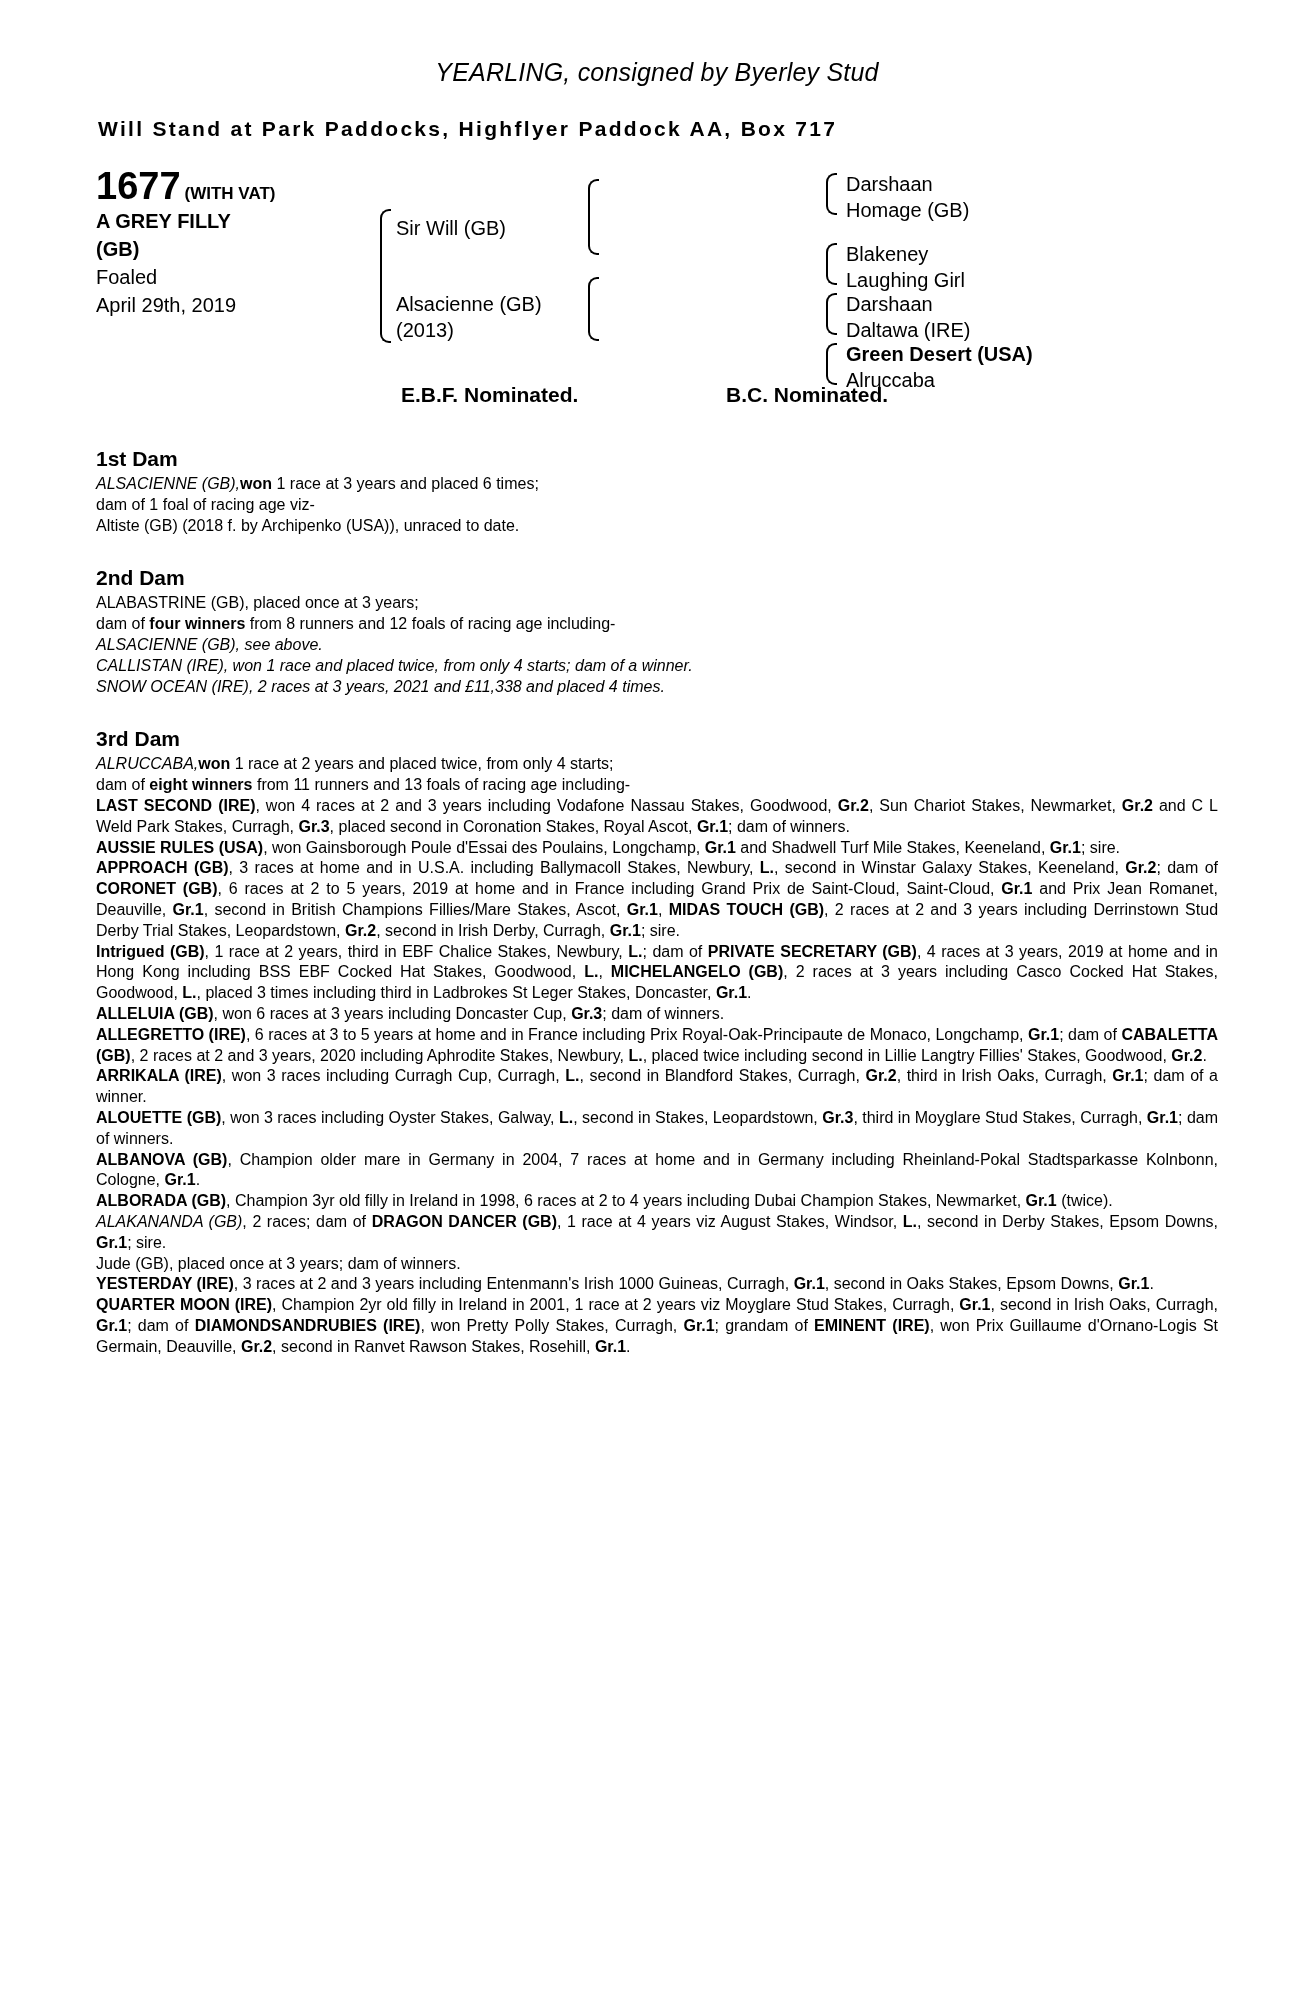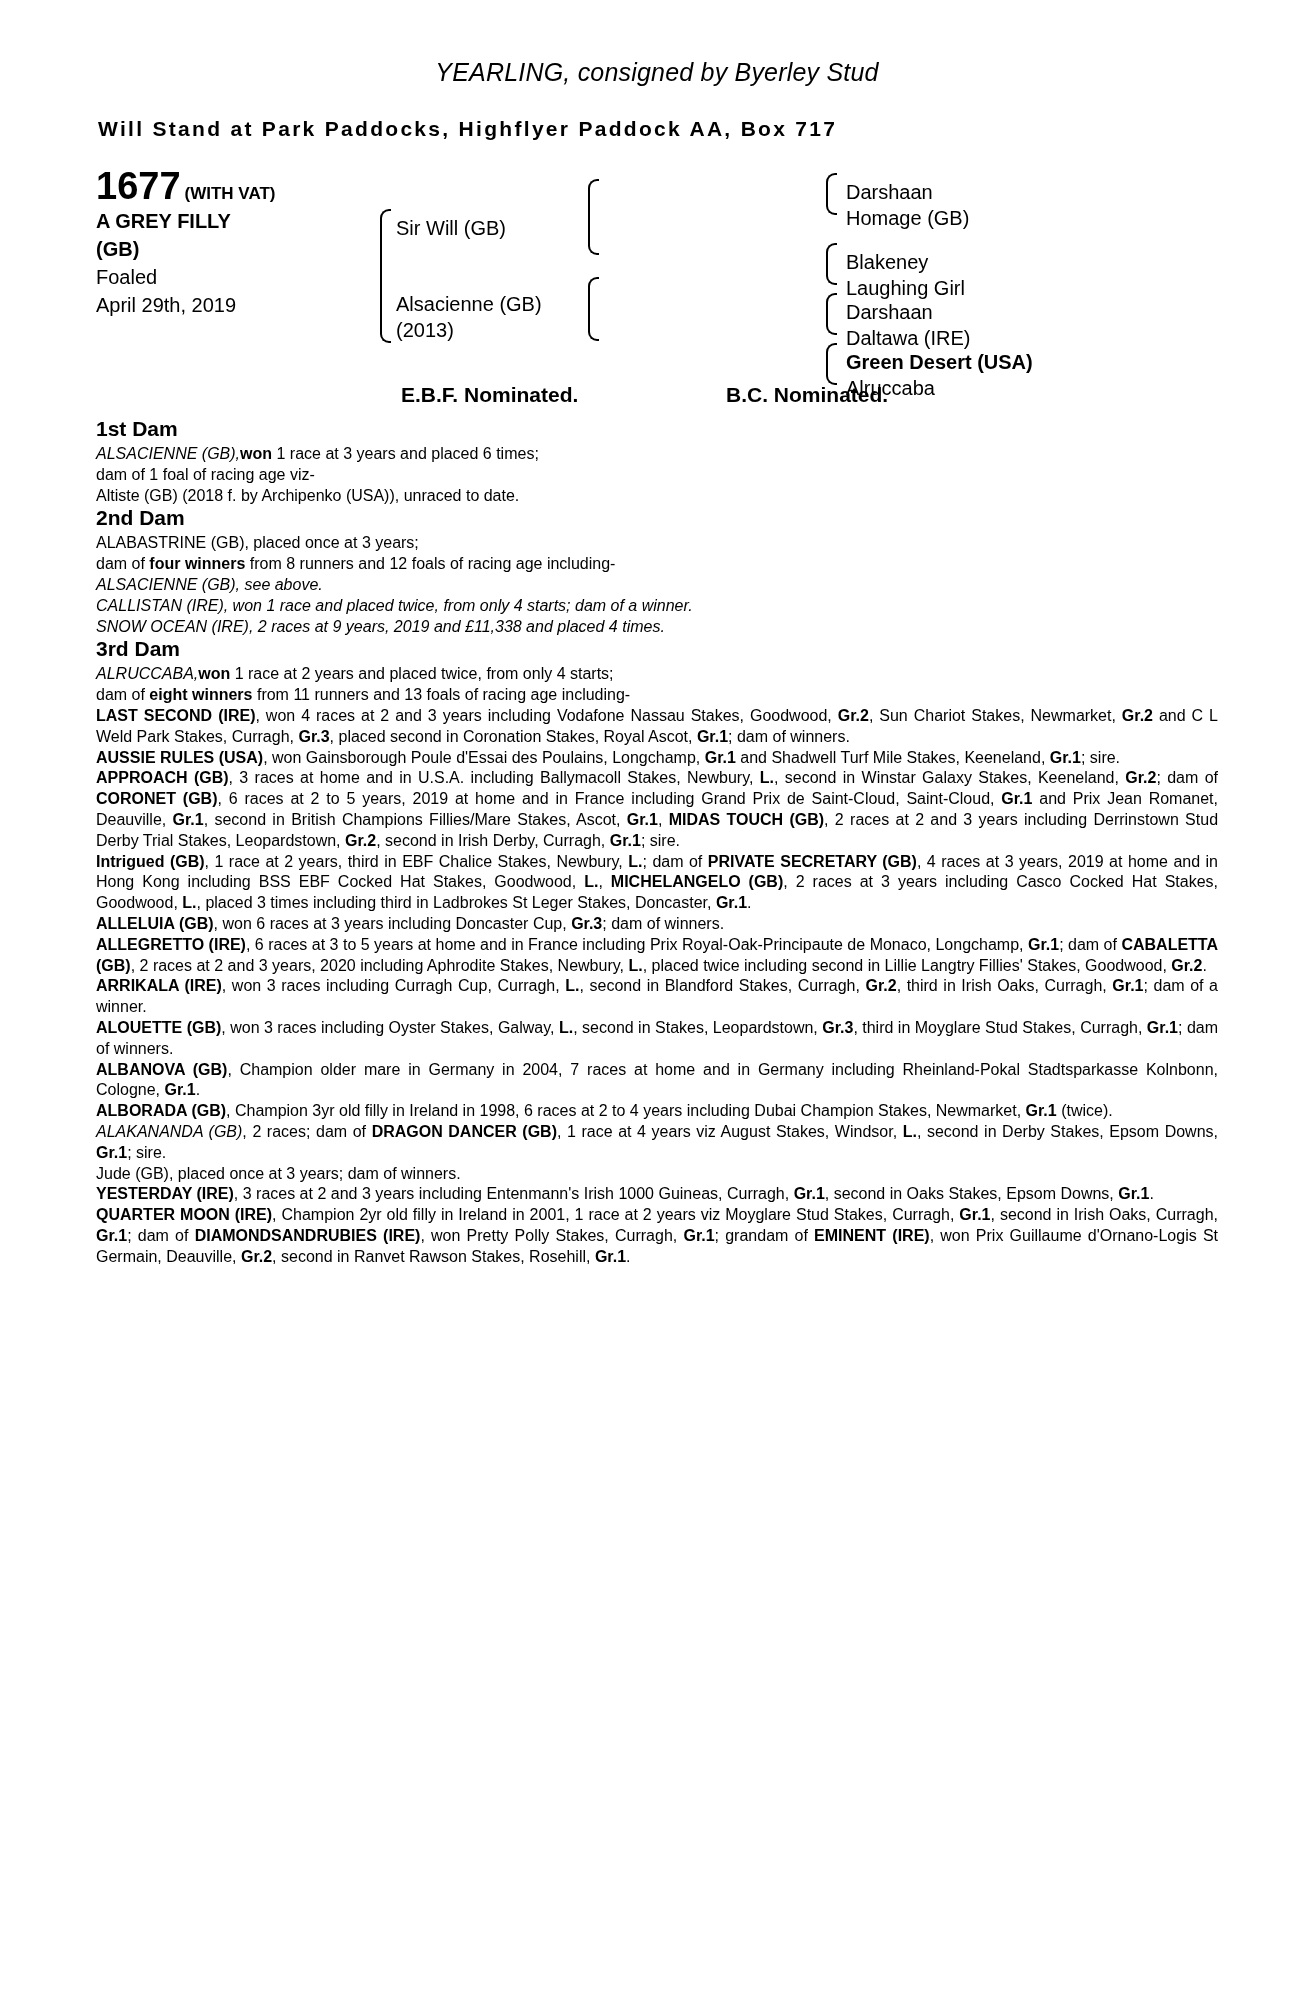--- a/index.html
+++ b/index.html
@@ -69,21 +69,21 @@
     margin-top: 3px;
   }
 
   .ped-col {
     position: absolute;
     font-size: 20px;
     line-height: 1.3;
   }
   .col-sire { left: 300px; top: 0; width: 230px; height: 210px; }
   .col-gp   { left: 540px; top: 0; width: 230px; height: 210px; }
-  .col-gg   { left: 790px; top: 8px; width: 280px; height: 210px; }
+  .col-gg   { left: 790px; top: 0; width: 280px; height: 210px; }
 
   .entry {
     position: absolute;
     white-space: nowrap;
   }
 
   
   .brace {
     position: absolute;
     border-left: 2px solid #000;
@@ -97,20 +97,21 @@
     position: relative;
     height: 34px;
     font-weight: bold;
     font-size: 21px;
   }
   .ebf { position: absolute; left: 305px; }
   .bcn { position: absolute; left: 630px; }
 
   
   .section {
+    margin-top: 30px;
   }
   .dam-head {
     font-weight: bold;
     font-size: 21px;
     margin-bottom: 3px;
   }
   .ln {
     font-size: 16px;
     line-height: 1.3;
   }
@@ -190,21 +191,21 @@
     <p class="ln ind1">Altiste (GB) (2018 f. by Archipenko (USA)), unraced to date.</p>
   </div>
 
   <div class="section">
     <div class="dam-head">2nd Dam</div>
     <p class="ln">ALABASTRINE (GB), placed once at 3 years;</p>
     <p class="ln"><span>dam of </span><span class="b">four winners</span><span> from 8 runners and 12 foals of racing age including-</span></p>
     <div>
       <p class="ln ind1 ital">ALSACIENNE (GB), see above.</p>
       <p class="ln ind1 ital">CALLISTAN (IRE), won 1 race and placed twice, from only 4 starts; dam of a winner.</p>
-      <p class="ln ind2 ital">SNOW OCEAN (IRE), 2 races at 9 years, 2019 and £11,338 and placed 4 times.</p>
+      <p class="ln ind2 ital">SNOW OCEAN (IRE), 2 races at 3 years, 2021 and £11,338 and placed 4 times.</p>
     </div>
   </div>
 
   <div class="section">
     <div class="dam-head">3rd Dam</div>
     <p class="ln"><span class="ital">ALRUCCABA,</span><span class="b">won</span><span> 1 race at 2 years and placed twice, from only 4 starts;</span></p>
     <p class="ln"><span>dam of </span><span class="b">eight winners</span><span> from 11 runners and 13 foals of racing age including-</span></p>
 
     <div id="third-dam-entries">
         <p class="ln hang1 just"><span class="b">LAST SECOND (IRE)</span><span>, won 4 races at 2 and 3 years including Vodafone Nassau Stakes, Goodwood, <b>Gr.2</b>, Sun Chariot Stakes, Newmarket, <b>Gr.2</b> and C L Weld Park Stakes, Curragh, <b>Gr.3</b>, placed second in Coronation Stakes, Royal Ascot, <b>Gr.1</b>; dam of winners.</span></p>

